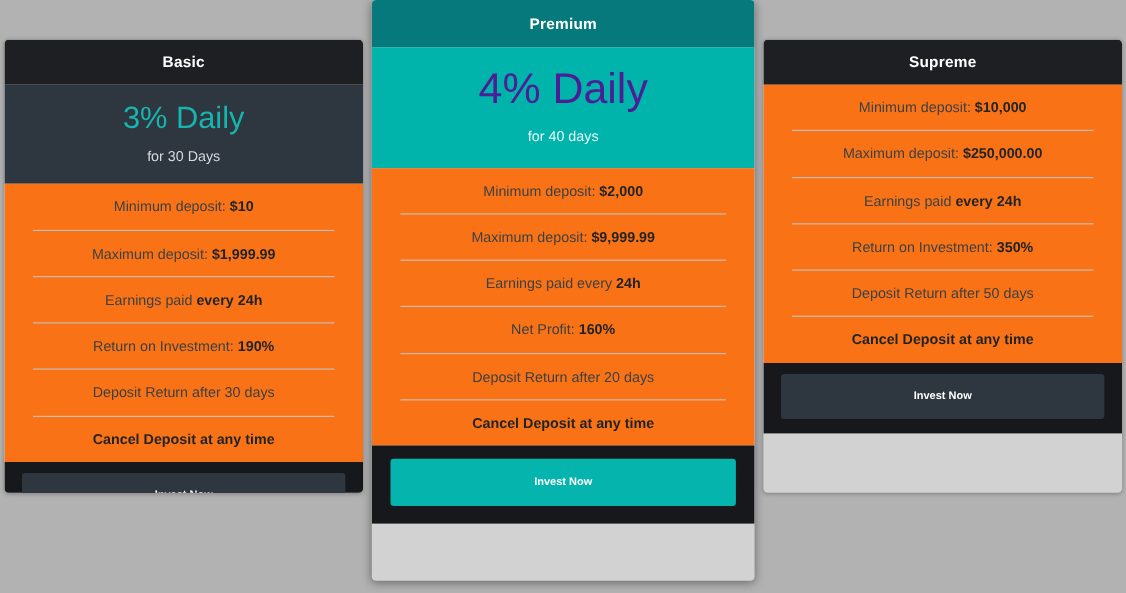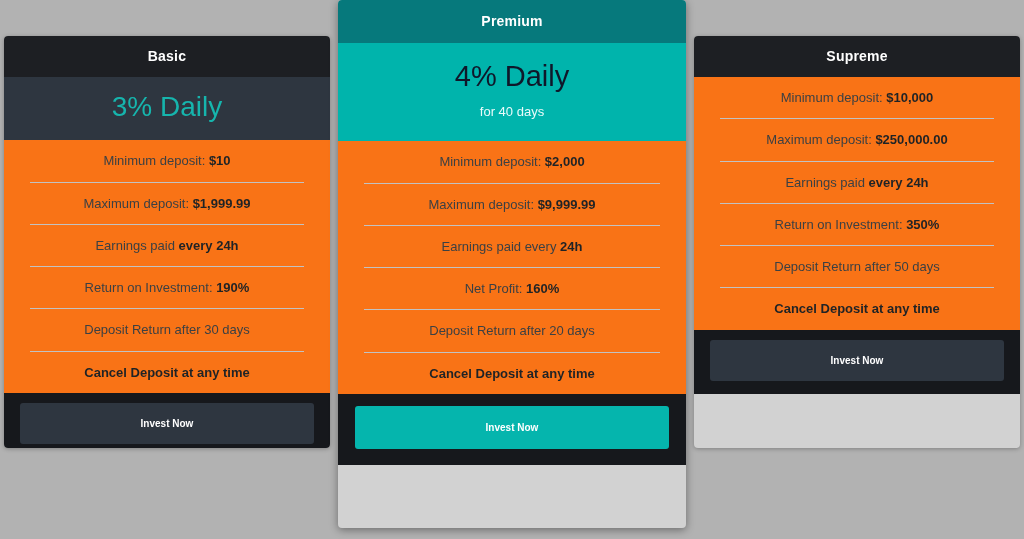--- a/index.html
+++ b/index.html
@@ -70,22 +70,22 @@
     background: #00b4ac;
     padding: 17px 10px 22px;
   }
   .price-main {
     font-size: 28px;
     line-height: 1.12;
     color: #16b5ad;
     font-weight: normal;
   }
   .premium .price-main {
-    color: #0f172a;
-    font-size: 29px;
+    color: #4c1d95;
+    font-size: 39px;
   }
   .price-sub {
     font-size: 13px;
     color: #d5dadd;
     margin-top: 12px;
   }
   .premium .price-sub {
     color: #e9fbfa;
   }
 
@@ -142,20 +142,21 @@
 </style>
 </head>
 <body style="background: rgb(178, 178, 178);">
 
 <div class="pricing-stage">
 
   <div class="plan-card basic">
     <div class="card-title">Basic</div>
     <div class="card-price">
       <div class="price-main">3% Daily</div>
+      <div class="price-sub">for 30 Days</div>
     </div>
     <div class="feature-list">
         <div class="feature-row"><span>Minimum deposit: </span><b>$10</b></div>
         <div class="feature-row"><span>Maximum deposit: </span><b>$1,999.99</b></div>
         <div class="feature-row"><span>Earnings paid </span><b>every 24h</b></div>
         <div class="feature-row"><span>Return on Investment: </span><b>190%</b></div>
         <div class="feature-row"><span>Deposit Return after 30 days</span></div>
         <div class="feature-row all-bold"><span>Cancel Deposit at any time</span></div>
       </div>
     <div class="card-footer">

